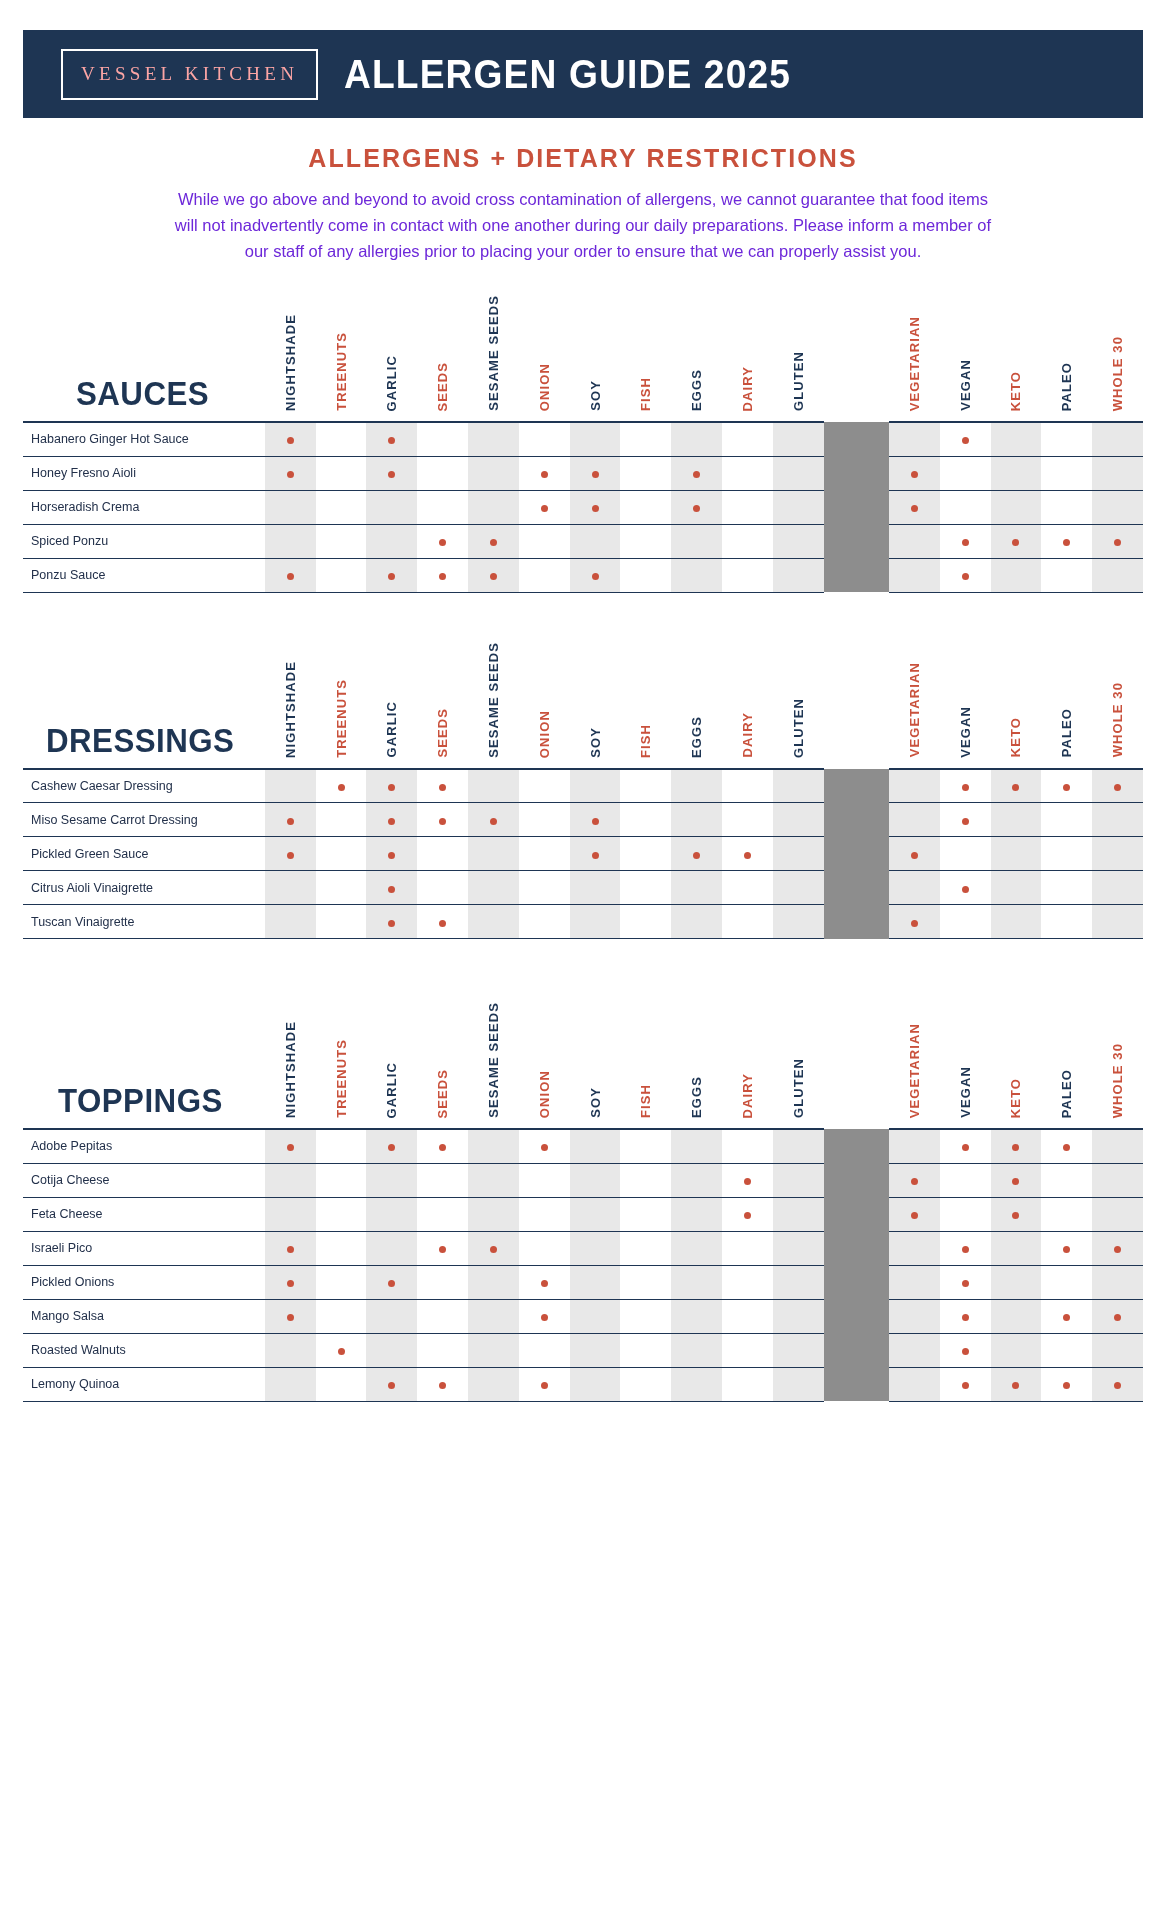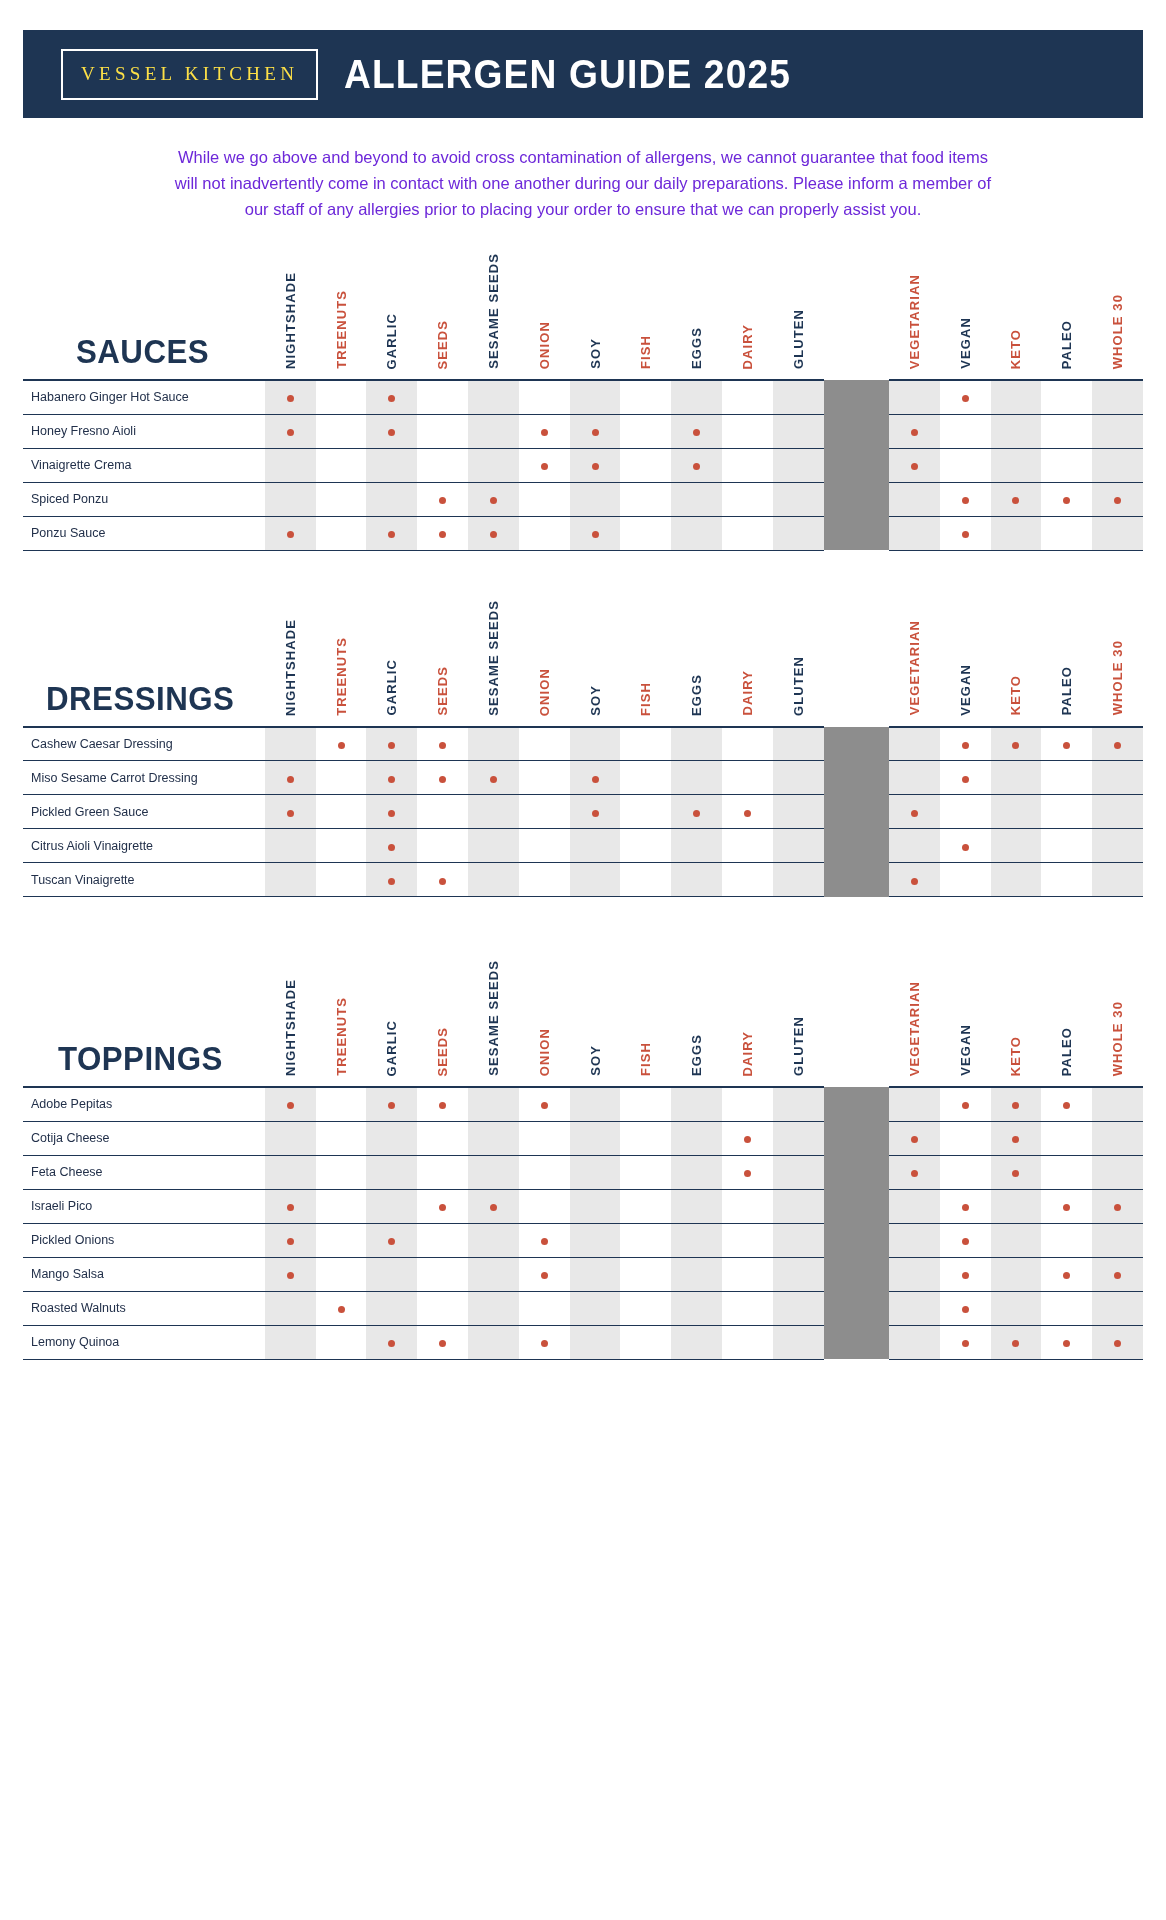--- a/index.html
+++ b/index.html
@@ -22,21 +22,21 @@
   }
   .logo-box {
     border: 2px solid #ffffff;
     padding: 12px 18px 13px 18px;
     display: flex;
     align-items: center;
     justify-content: center;
   }
   .logo-text {
     font-family: "Liberation Serif", serif;
-    color: #fde047;
+    color: #fca5a5;
     font-size: 19px;
     letter-spacing: 4.3px;
     white-space: nowrap;
   }
   .guide-title {
     color: #ffffff;
     font-family: "Liberation Sans Narrow", "Liberation Sans", sans-serif;
     font-size: 40px;
     font-weight: bold;
     letter-spacing: 1.2px;
@@ -141,20 +141,21 @@
 <body>
 
 <div class="header-bar">
   <div class="logo-box">
     <span class="logo-text">VESSEL KITCHEN</span>
   </div>
   <div class="guide-title">ALLERGEN GUIDE 2025</div>
 </div>
 
 <div class="intro-wrap">
+  <div class="intro-title">ALLERGENS + DIETARY RESTRICTIONS</div>
   <div class="intro-body">While we go above and beyond to avoid cross contamination of allergens, we cannot guarantee that food items will not inadvertently come in contact with one another during our daily preparations. Please inform a member of our staff of any allergies prior to placing your order to ensure that we can properly assist you.</div>
 </div>
 
 <div id="tables-root">
     <div class="section sec-sauces">
       <table class="grid">
         <colgroup>
           <col class="c-name">
           <col class="c-tick">
           <col class="c-tick">
@@ -231,21 +232,21 @@
             <td class=""><span class="dot off"></span></td>
             <td class="shade"><span class="dot off"></span></td>
             <td class="gapcol"></td>
             <td class="shade"><span class="dot"></span></td>
             <td class=""><span class="dot off"></span></td>
             <td class="shade"><span class="dot off"></span></td>
             <td class=""><span class="dot off"></span></td>
             <td class="shade"><span class="dot off"></span></td>
           </tr>
           <tr>
-            <td class="name-cell">Vinaigrette Crema</td>
+            <td class="name-cell">Horseradish Crema</td>
             <td class="shade"><span class="dot off"></span></td>
             <td class=""><span class="dot off"></span></td>
             <td class="shade"><span class="dot off"></span></td>
             <td class=""><span class="dot off"></span></td>
             <td class="shade"><span class="dot off"></span></td>
             <td class=""><span class="dot"></span></td>
             <td class="shade"><span class="dot"></span></td>
             <td class=""><span class="dot off"></span></td>
             <td class="shade"><span class="dot"></span></td>
             <td class=""><span class="dot off"></span></td>

